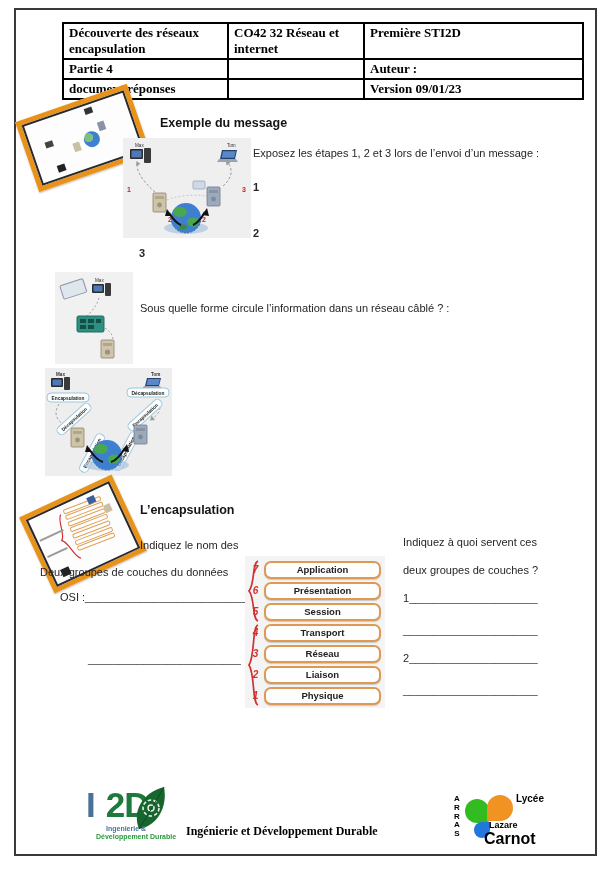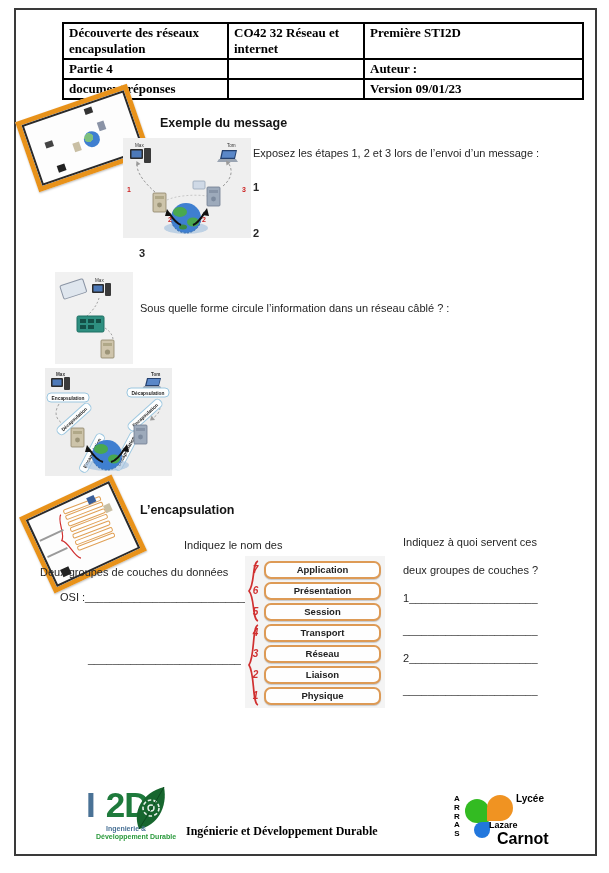--- a/index.html
+++ b/index.html
@@ -52,21 +52,21 @@
   .caption { position:absolute; left:186px; top:824px; font-family:"Liberation Serif", serif; font-weight:bold; font-size:12px; color:#000; white-space:nowrap; }
 
   .carnot { position:absolute; left:448px; top:790px; width:152px; height:64px; }
   .carnot .city { position:absolute; left:6px; top:5px; font-size:8px; font-weight:bold; color:#000; line-height:8.8px; text-align:center; }
   .petal { position:absolute; }
   .petal.green { left:17px; top:9px; width:24px; height:24px; background:#33bb22; border-radius:50% 50% 10% 50%; }
   .petal.orange { left:39px; top:5px; width:26px; height:26px; background:#f09322; border-radius:50% 50% 50% 0; }
   .petal.blue { left:26px; top:32px; width:16px; height:16px; background:#2277dd; border-radius:50% 0 50% 50%; }
   .carnot .l1 { position:absolute; left:68px; top:3px; font-size:10px; font-weight:bold; color:#000; }
   .carnot .l2 { position:absolute; left:41px; top:30px; font-size:9px; font-weight:bold; color:#000; }
-  .carnot .l3 { position:absolute; left:49px; top:40px; font-size:16px; font-weight:bold; color:#000; }
+  .carnot .l3 { position:absolute; left:36px; top:40px; font-size:16px; font-weight:bold; color:#000; }
 
   svg text { font-family:"Liberation Sans", sans-serif; }
 </style>
 </head>
 <body>
 
 <div class="page">
   <div class="frame"></div>
 
   <table class="hdr">
@@ -255,21 +255,21 @@
       </svg>
       <div style="position:absolute;left:2px;top:22px;width:26px;height:1.5px;background:#9a9a9a;"></div>
       <div style="position:absolute;left:2px;top:40px;width:22px;height:1.5px;background:#9a9a9a;"></div>
       <div class="mini-dev" style="left:62px;top:4px;width:8px;height:7px;background:#3a5f9a;"></div>
       <div class="mini-dev" style="left:74px;top:18px;width:7px;height:8px;background:#c9bfa4;"></div>
       <div class="mini-dev" style="left:8px;top:58px;width:9px;height:8px;background:#222;"></div>
     </div>
   </div>
 
   <div class="abs h-bold" style="left:140px;top:503px;">L’encapsulation</div>
-  <div class="abs body-txt" style="left:140px;top:539px;margin-left:44px;">Indiquez le nom des</div>
+  <div class="abs body-txt" style="left:140px;top:539px;">Indiquez le nom des</div>
   <div class="abs body-txt" style="left:40px;top:566px;">Deux groupes de couches du données</div>
   <div class="abs body-txt" style="left:60px;top:591px;">
     <span>OSI :</span><span class="blank">___________________________</span>
   </div>
   <div class="abs body-txt blank" style="left:88px;top:653px;">_________________________</div>
 
   <div class="osi">
     <svg class="osi-braces" width="14" height="146">
       <path d="M11,1 C5,3 8,24 2,31 C8,38 5,59 11,61" fill="none" stroke="#d03030" stroke-width="1.7"></path>
       <path d="M11,65 C5,67 8,96 2,105 C8,114 5,143 11,145" fill="none" stroke="#d03030" stroke-width="1.7"></path>

